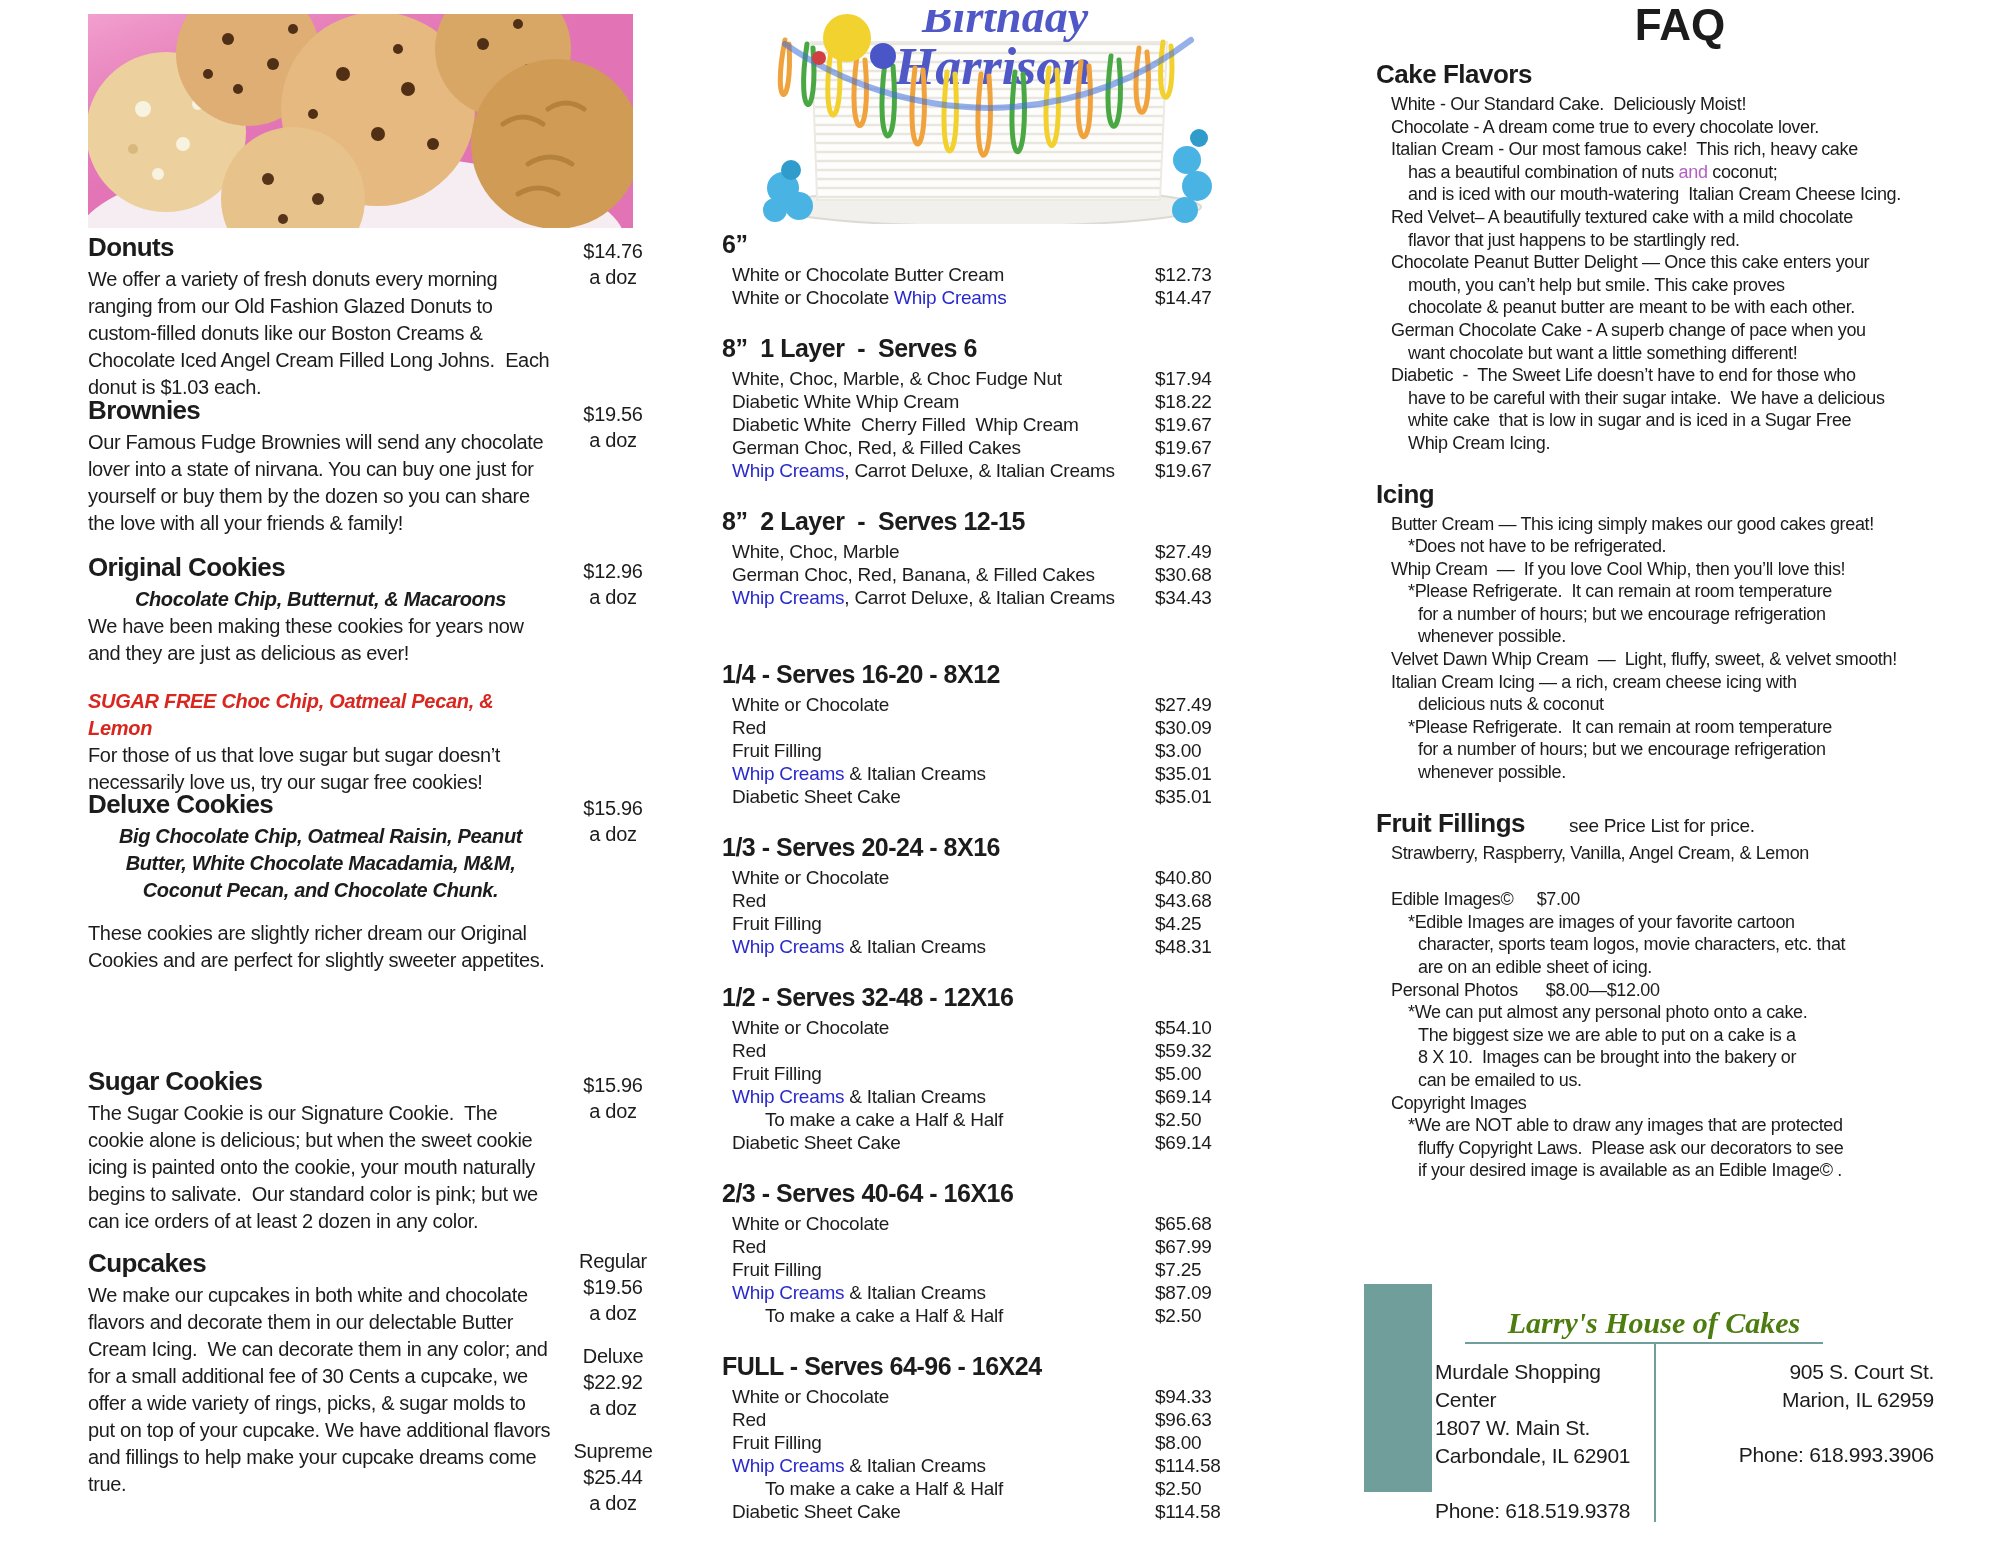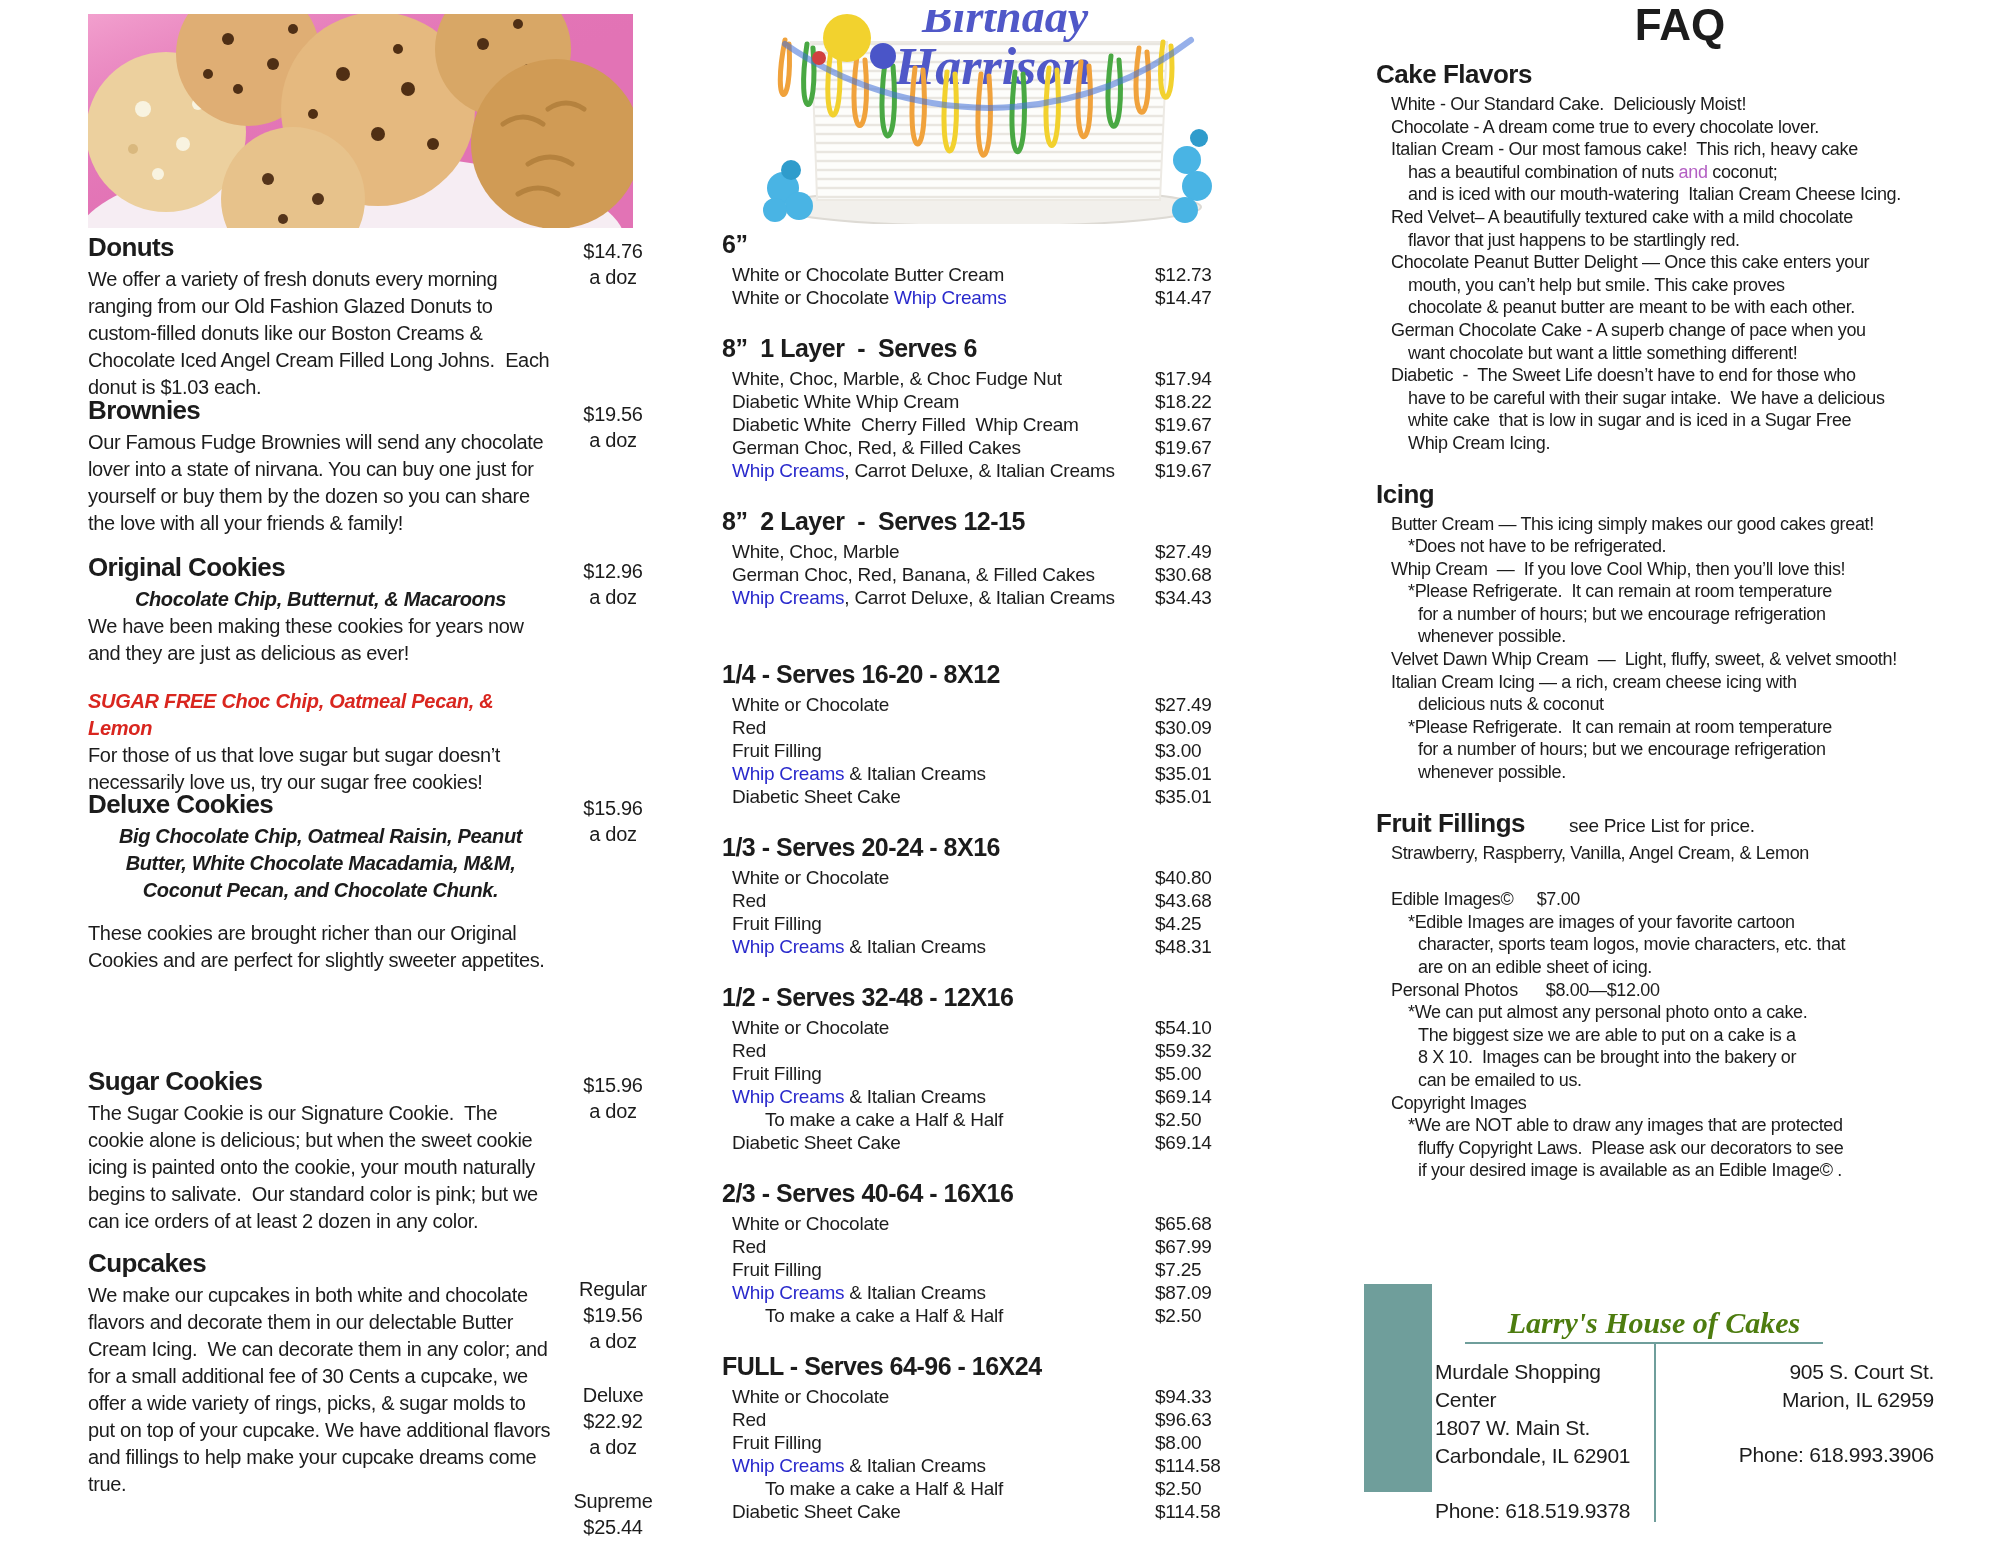--- a/index.html
+++ b/index.html
@@ -13,21 +13,21 @@
   .col-left { position:absolute; left:88px; top:0; width:585px; height:1545px; }
   .photo-cookies { position:absolute; left:0; top:14px; width:545px; height:214px; display:block; }
   .lsec { position:absolute; left:0; width:100%; display:flex; }
   .lsec-main { width:465px; }
   .lsec-side { flex:1; text-align:center; font-size:20px; line-height:26px; letter-spacing:-0.3px; padding-top:6px; }
   .lsec h2 { font-size:26px; font-weight:bold; letter-spacing:-0.6px; margin-bottom:3px; }
   .lbody { font-size:20px; line-height:27px; letter-spacing:-0.35px; white-space:pre-wrap; }
   .lsub { font-size:20px; line-height:27px; font-weight:bold; font-style:italic; text-align:center; letter-spacing:-0.35px; white-space:pre-wrap; }
   .lred { font-size:20px; line-height:27px; font-weight:bold; font-style:italic; color:var(--accent_red,#d9261f); margin-top:21px; letter-spacing:-0.3px; white-space:pre-wrap; }
   .lital { font-size:20px; line-height:27px; letter-spacing:-0.35px; white-space:pre-wrap; } .gap16 { height:16px; }
-  .tier { margin-bottom:17px;margin-top:28px; }
+  .tier { margin-bottom:17px; }
 
   
   .col-mid { position:absolute; left:722px; top:0; width:540px; height:1545px; }
   .photo-cake { position:absolute; left:33px; top:10px; width:467px; height:214px; display:block; }
   .mid-sections { position:absolute; left:0; top:230px; width:100%; }
   .msec h2 { font-size:25px; font-weight:bold; letter-spacing:-0.5px; margin-bottom:4px; white-space:pre-wrap; }
   .msec { margin-top:25px; }
   .msec.first { margin-top:0; }
   .msec.biggap { margin-top:51px; }
   .m-row { display:flex; font-size:19px; line-height:23px; letter-spacing:-0.25px; }
@@ -153,21 +153,21 @@
       <div>$12.96</div>
       <div>a doz</div>
     </div>
   </section>
 
   <section class="lsec" style="top:789px">
     <div class="lsec-main">
       <h2>Deluxe Cookies</h2>
       <div class="lsub">Big Chocolate Chip, Oatmeal Raisin, Peanut Butter, White Chocolate Macadamia, M&amp;M, Coconut Pecan, and Chocolate Chunk.</div>
       <div class="gap16"></div>
-      <p class="lbody">These cookies are brought richer than our Original Cookies and are perfect for slightly sweeter appetites.</p>
+      <p class="lbody">These cookies are slightly richer dream our Original Cookies and are perfect for slightly sweeter appetites.</p>
     </div>
     <div class="lsec-side">
       <div>$15.96</div>
       <div>a doz</div>
     </div>
   </section>
 
   <section class="lsec" style="top:1066px">
     <div class="lsec-main">
       <h2>Sugar Cookies</h2>

